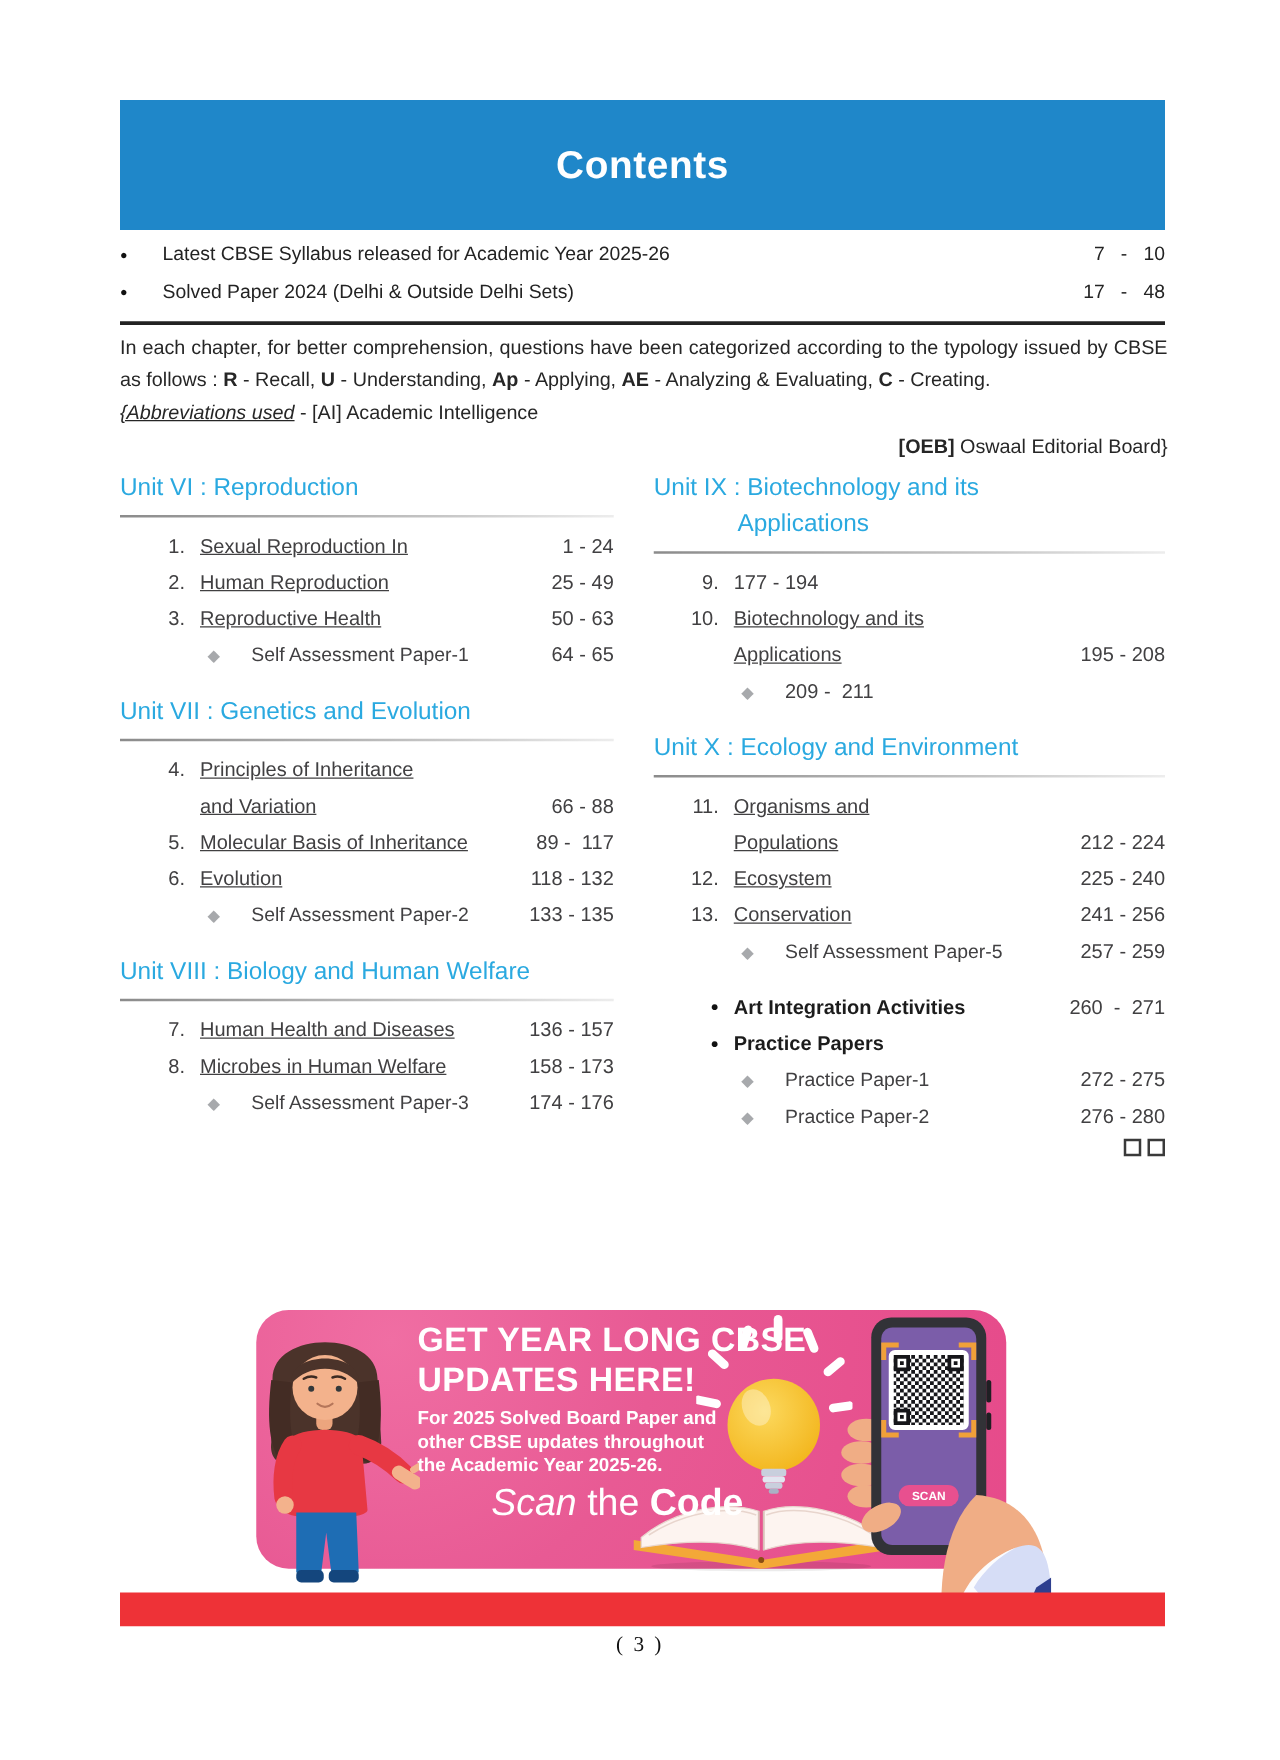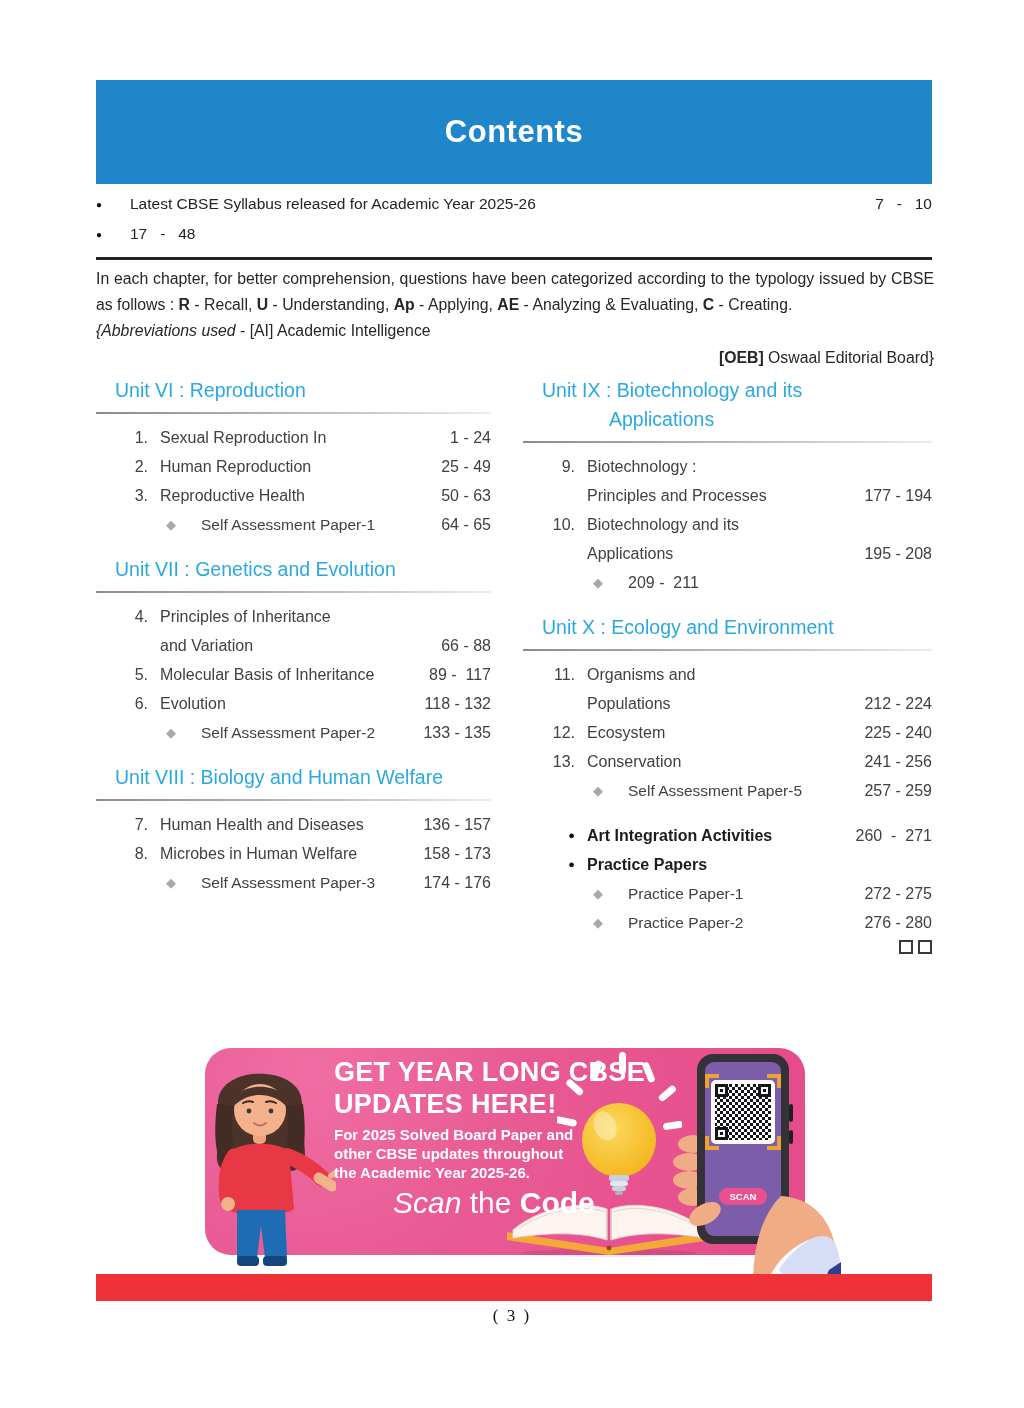--- a/index.html
+++ b/index.html
@@ -20,29 +20,29 @@
   .intro{position:absolute;left:96px;top:266px;width:838px;font-size:15.8px;line-height:25.5px;color:#262626;}
   .intro-main{text-align:justify;}
   .intro-abbr{margin-top:1px;}
   .intro-abbr2{padding-left:152px;text-align:right;}
 
   .columns{position:absolute;left:96px;top:376px;width:836px;display:flex;}
   .col-left{width:395px;flex:none;}
   .col-right{width:409px;flex:none;margin-left:32px;}
 
   .unit{margin-bottom:16px;}
-  .unit-title{font-size:19.5px;line-height:29px;color:var(--unit_blue,#2aa9e0);margin-left:19px;}
+  .unit-title{font-size:19.5px;line-height:29px;color:var(--unit_blue,#2aa9e0);}
   .unit-title .line2{padding-left:67px;}
   .unit-rule{height:2px;background:linear-gradient(90deg,#8b8b8b 0%,#c6c6c6 65%,#ededed 100%);margin:7px 0 9px;}
 
   .row{display:flex;font-size:16px;line-height:29px;color:#414042;}
   .row-num{width:64px;padding-right:12px;box-sizing:border-box;text-align:right;flex:none;}
   .row-body{flex:1;display:flex;min-width:0;}
   .row-lines{flex:1;}
-  .row-lines div{white-space:nowrap;}
+  .row-lines div{white-space:nowrap;text-decoration:underline;}
   .row-pages{align-self:flex-end;}
 
   .assess .spacer{width:70px;flex:none;}
   .assess .diamond{width:35px;flex:none;color:#a7a9ac;font-size:13px;}
   .assess .assess-label{flex:1;font-size:15.5px;}
 
   .section-row .row-num{font-size:11px;color:#111;}
   .sec-label{flex:1;font-weight:bold;color:#1c1c1c;}
 
   .end-marker{display:flex;justify-content:flex-end;gap:5px;margin-top:3px;}
@@ -74,29 +74,30 @@
 </div>
 
 <div class="front" id="front-list">
     <div class="front-row">
       <span class="front-bullet">●</span>
       <span class="front-label">Latest CBSE Syllabus released for Academic Year 2025-26</span>
       <span class="front-pages">7   -   10</span>
     </div>
     <div class="front-row">
       <span class="front-bullet">●</span>
+      <span class="front-label">Solved Paper 2024 (Delhi &amp; Outside Delhi Sets)</span>
       <span class="front-pages">17   -   48</span>
     </div>
   </div>
 
 <div class="hr"></div>
 
 <div class="intro">
   <div class="intro-main" id="intro-main"><span>In each chapter, for better comprehension, questions have been categorized according to the typology issued by CBSE as follows : </span><span style="font-weight: bold;">R</span><span> - Recall, </span><span style="font-weight: bold;">U</span><span> - Understanding, </span><span style="font-weight: bold;">Ap</span><span> - Applying, </span><span style="font-weight: bold;">AE</span><span> - Analyzing &amp; Evaluating, </span><span style="font-weight: bold;">C</span><span> - Creating.</span></div>
-  <div class="intro-abbr" id="intro-abbr1"><span style="font-style: italic;">{Abbreviations used</span><span> - </span><span style="font-weight: normal;">[AI]</span><span> Academic Intelligence</span></div>
+  <div class="intro-abbr" id="intro-abbr1"><span style="font-style: italic; text-decoration: underline;">{Abbreviations used</span><span> - </span><span style="font-weight: normal;">[AI]</span><span> Academic Intelligence</span></div>
   <div class="intro-abbr intro-abbr2" id="intro-abbr2"><span style="font-weight: bold;">[OEB]</span><span> Oswaal Editorial Board}</span></div>
 </div>
 
 <div class="columns">
   <div class="col-left" id="col-left">
       <div class="unit">
         <div class="unit-title">
           <div>Unit VI : Reproduction</div>
         </div>
         <div class="unit-rule"></div>
@@ -208,24 +209,20 @@
   <div class="col-right" id="col-right">
       <div class="unit">
         <div class="unit-title">
           <div>Unit IX : Biotechnology and its</div>
           <div class="line2">Applications</div>
         </div>
         <div class="unit-rule"></div>
         <div class="row chapter">
           <div class="row-num">9.</div>
           <div class="row-body">
-            <div class="row-lines">
-              <div>Biotechnology :</div>
-              <div>Principles and Processes</div>
-            </div>
             <div class="row-pages">177 - 194</div>
           </div>
         </div>
         <div class="row chapter">
           <div class="row-num">10.</div>
           <div class="row-body">
             <div class="row-lines">
               <div>Biotechnology and its</div>
               <div>Applications</div>
             </div>

